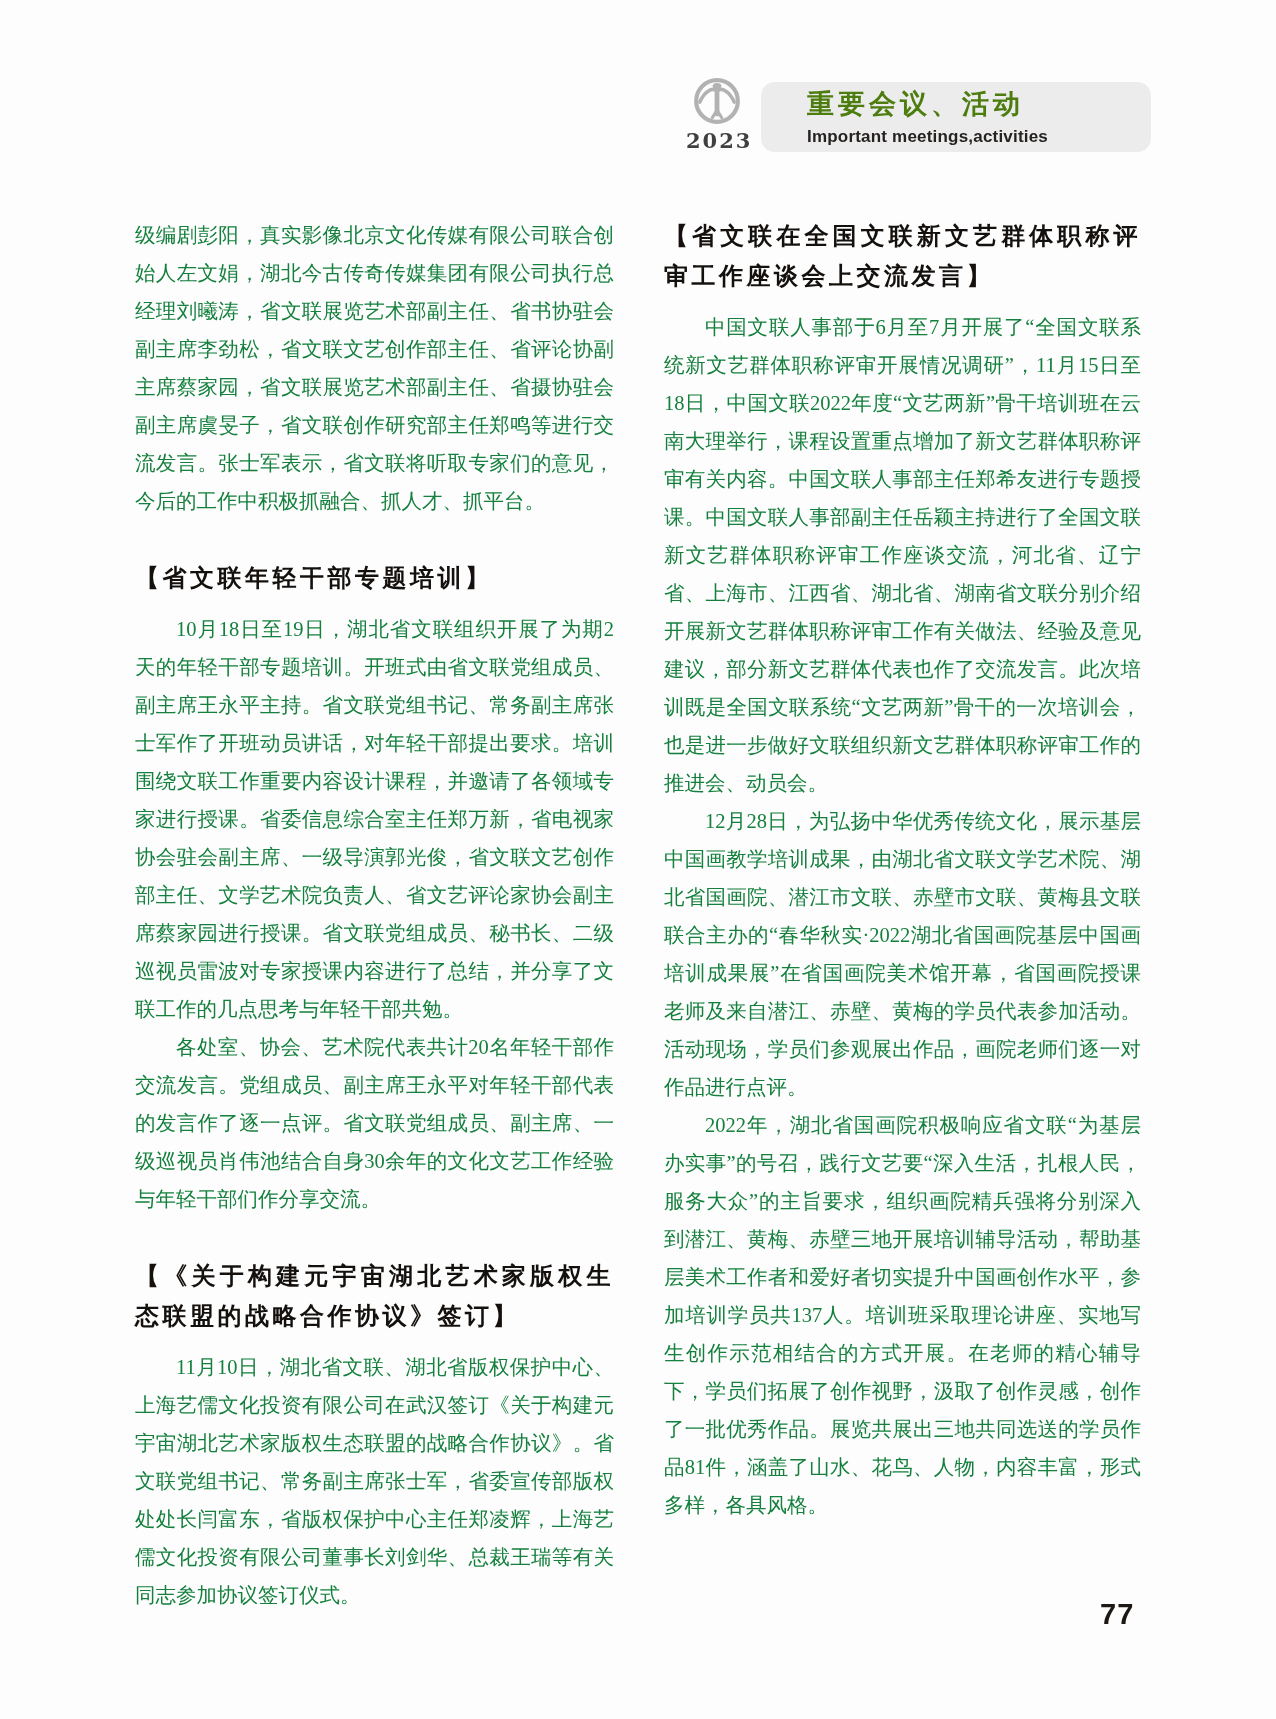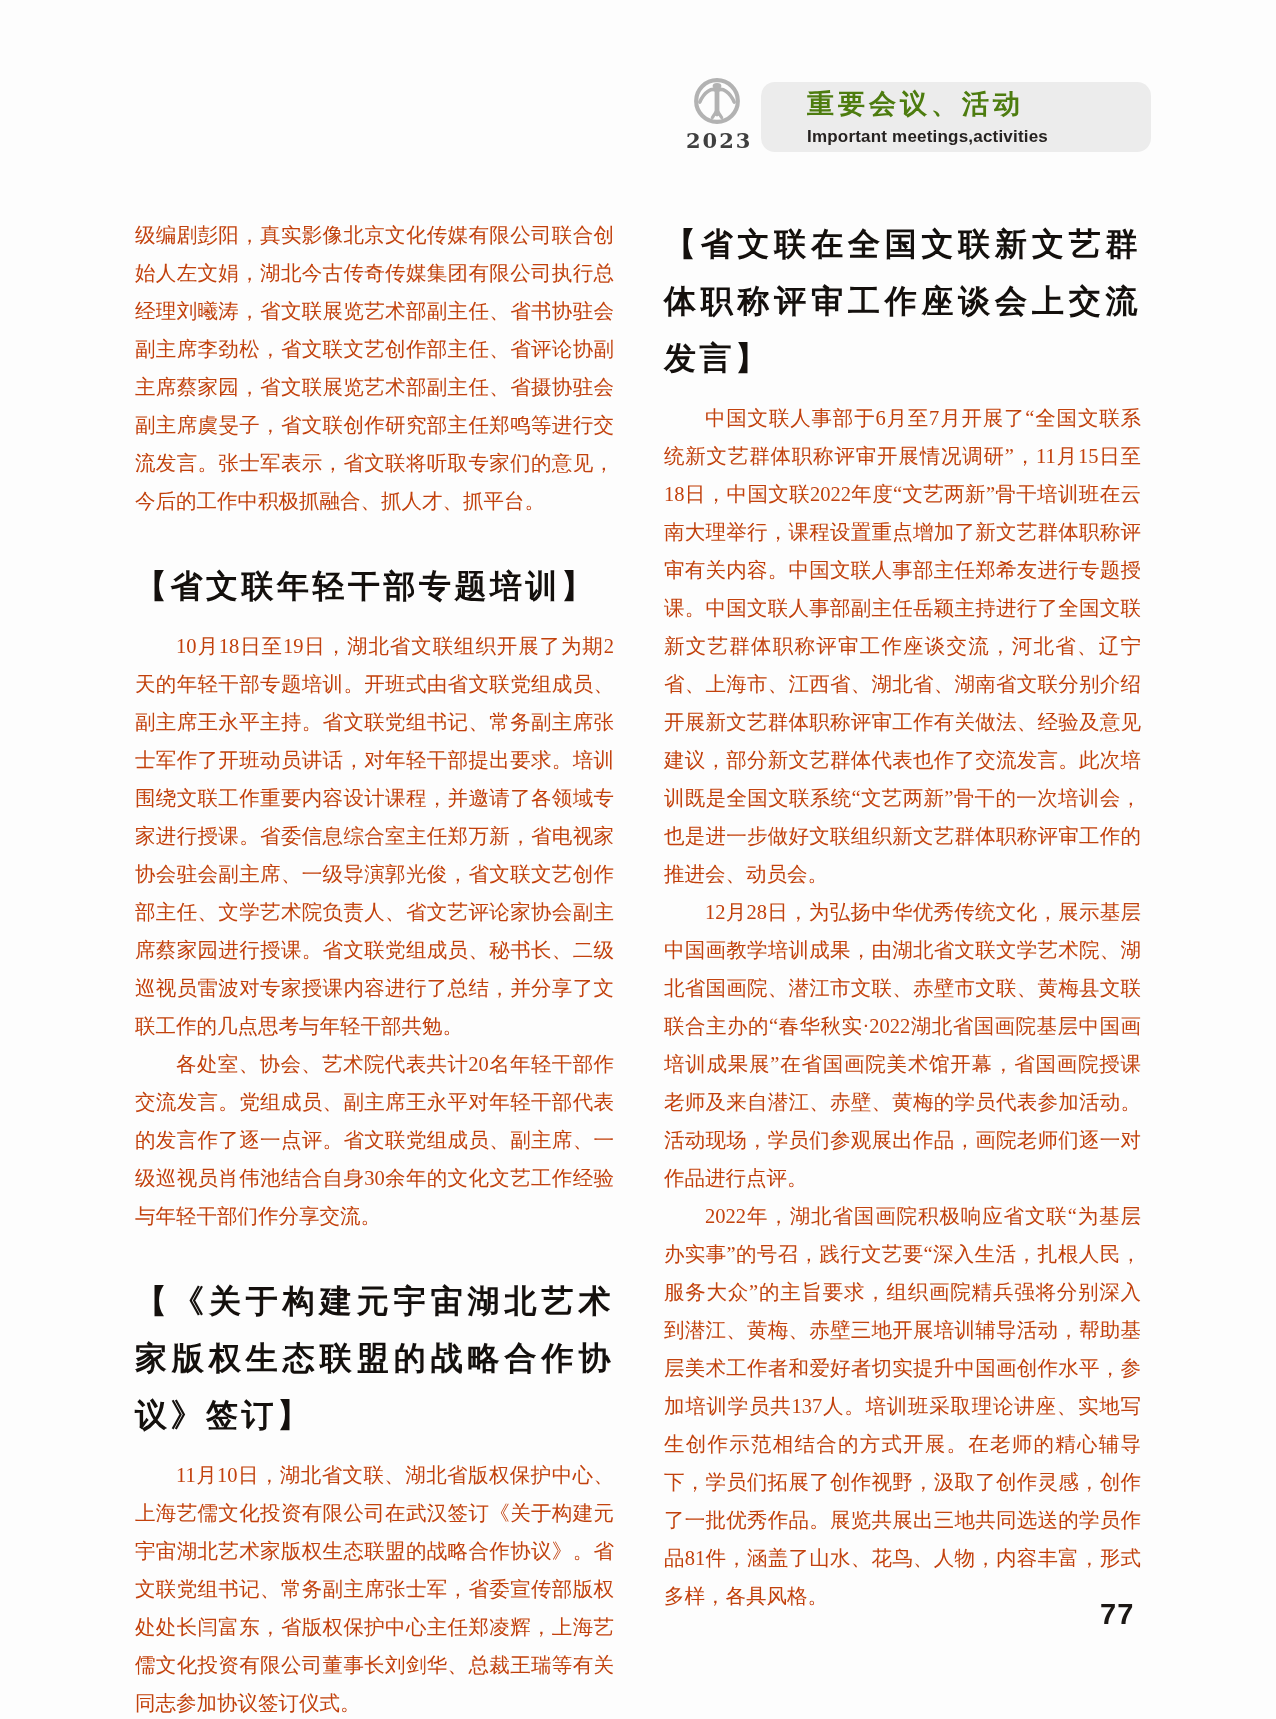--- a/index.html
+++ b/index.html
@@ -46,30 +46,30 @@
   }
   .col{display:block;}
   .col-left{width:479px;}
   .col-right{width:477px;}
   p.body{
     margin:0;
     font-size:20.5px;
     line-height:38px;
     text-align:justify;
     text-indent:2em;
-    color:#c2410c;
+    color:#15803d;
   }
   p.no-indent{text-indent:0;}
   h2.sec-head{
     margin:38px 0 12px 0;
     font-family:"Liberation Sans","DejaVu Sans",sans-serif;
     font-weight:bold;
-    font-size:32px;
+    font-size:24px;
     letter-spacing:3.5px;
-    line-height:57px;
+    line-height:40px;
     color:#14100d;
     text-align:justify;
   }
   h2.first{margin-top:0;}
   
   .page-number{
     position:absolute;top:1598px;left:1100px;
     font-family:Liberation Sans, sans-serif;
     font-weight:bold;font-size:29px;letter-spacing:1px;
     color:#1c1815;

